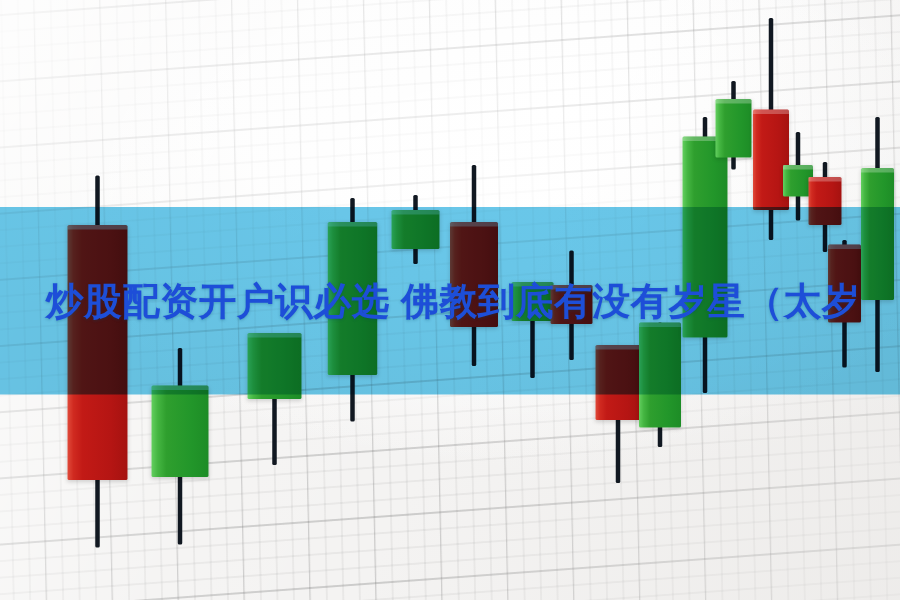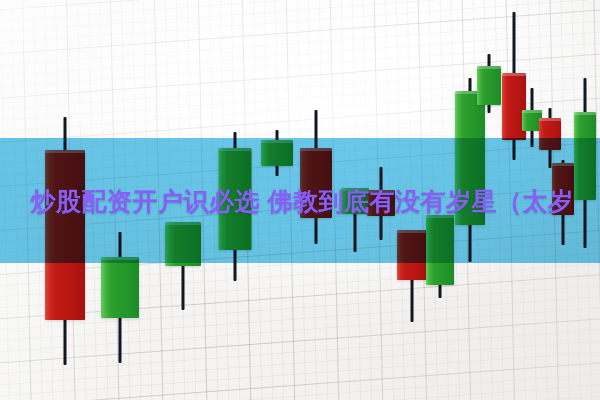--- a/index.html
+++ b/index.html
@@ -209,16 +209,16 @@
       </div>
       <div class="candle">
         <div class="wick" style="left: 585px; top: 78px; height: 170px;"></div>
         <div class="body up" style="left: 585px; top: 112px; width: 22px; height: 88px;"></div>
       </div>
     </div>
 
   <div class="banner" id="banner" style="top: 138px; height: 125px; background: rgb(92, 194, 232);"></div>
 
   <div class="title-wrap" id="title-wrap" style="top: 138px; height: 125px;">
-    <div class="title-line l1" style="color: #8b5cf6;">炒股配资开户识必选 佛教到底有没有岁星（太岁</div>
+    <div class="title-line l1" style="color: #1d4ed8;">炒股配资开户识必选 佛教到底有没有岁星（太岁</div>
   </div>
 
 </div>
 
 </body></html>

